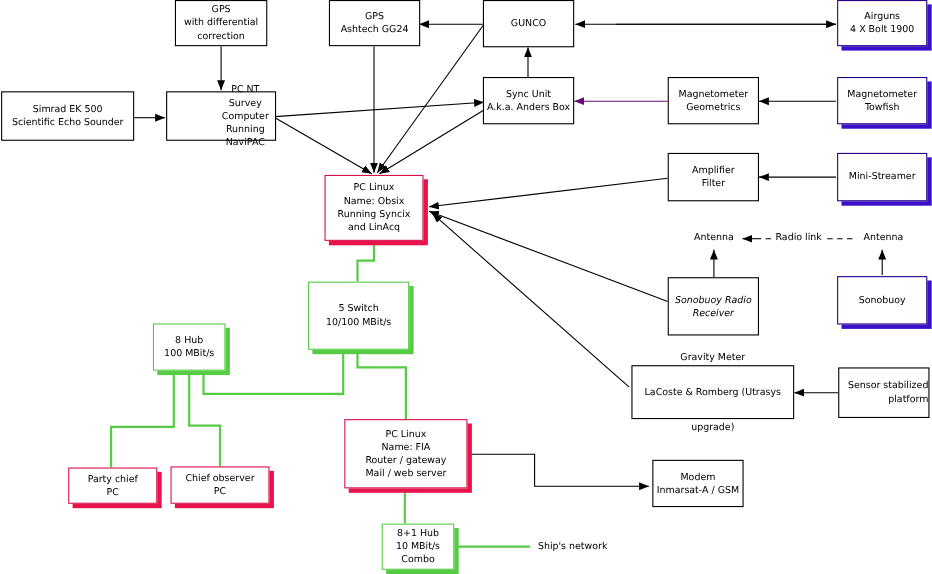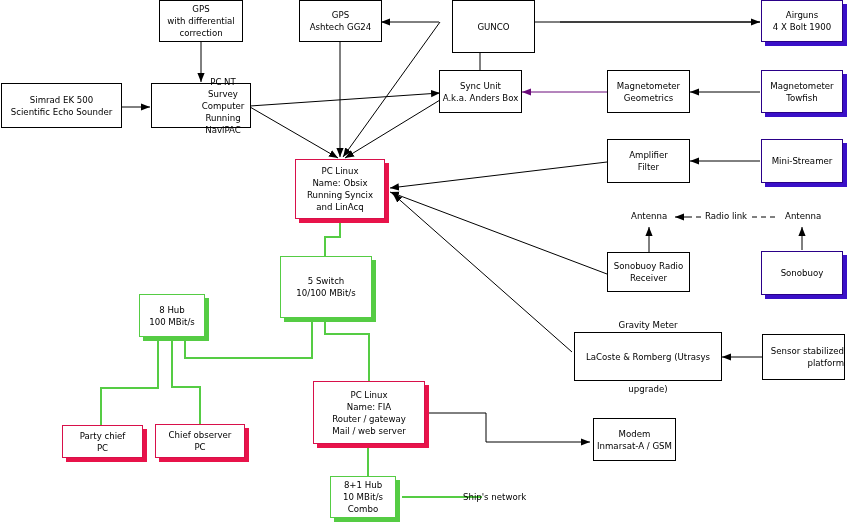--- a/index.html
+++ b/index.html
@@ -101,21 +101,21 @@
   <span>PC NT</span>
   <span>Survey Computer</span>
   <span>Running NaviPAC</span>
 </div>
 
 <div class="box" style="left:299px;top:0;width:83px;height:42px;">
   <span>GPS</span>
   <span>Ashtech GG24</span>
 </div>
 
-<div class="box" style="left:439px;top:0;width:83px;height:53px;margin-left:13px;">
+<div class="box" style="left:439px;top:0;width:83px;height:43px;">
   <span>GUNCO</span>
 </div>
 
 <div class="box purple" style="left:761px;top:0;width:82px;height:42px;">
   <span>Airguns</span>
   <span>4 X Bolt 1900</span>
 </div>
 
 <div class="box" style="left:439px;top:70px;width:83px;height:43px;">
   <span>Sync Unit</span>
@@ -145,21 +145,21 @@
 </div>
 
 <div class="box purple" style="left:761px;top:139px;width:82px;height:44px;">
   <span>Mini-Streamer</span>
 </div>
 
 <span class="lbl" style="left:631px;top:211px;">Antenna</span>
 <span class="lbl" style="left:705px;top:211px;">Radio link</span>
 <span class="lbl" style="left:785px;top:211px;">Antenna</span>
 
-<div class="box" style="left:607px;top:252px;width:83px;height:40px;">
+<div class="box" style="left:607px;top:252px;width:83px;height:53px;font-style:italic;">
   <span>Sonobuoy Radio</span>
   <span>Receiver</span>
 </div>
 
 <div class="box purple" style="left:761px;top:251px;width:82px;height:44px;">
   <span>Sonobuoy</span>
 </div>
 
 <div class="box green" style="left:280px;top:256px;width:92px;height:62px;">
   <span>5 Switch</span>
@@ -197,19 +197,19 @@
   <span>Name: FIA</span>
   <span>Router / gateway</span>
   <span>Mail / web server</span>
 </div>
 
 <div class="box" style="left:593px;top:418px;width:83px;height:43px;">
   <span>Modem</span>
   <span>Inmarsat-A / GSM</span>
 </div>
 
-<div class="box green" style="left:330px;top:476px;width:66px;height:42px;">
+<div class="box green" style="left:347px;top:476px;width:66px;height:42px;">
   <span>8+1 Hub</span>
   <span>10 MBit/s</span>
   <span>Combo</span>
 </div>
 
-<span class="lbl" style="left:463px;top:492px;">Ship's network</span>
+<span class="lbl" style="left:489px;top:492px;">Ship's network</span>
 
 </body></html>

